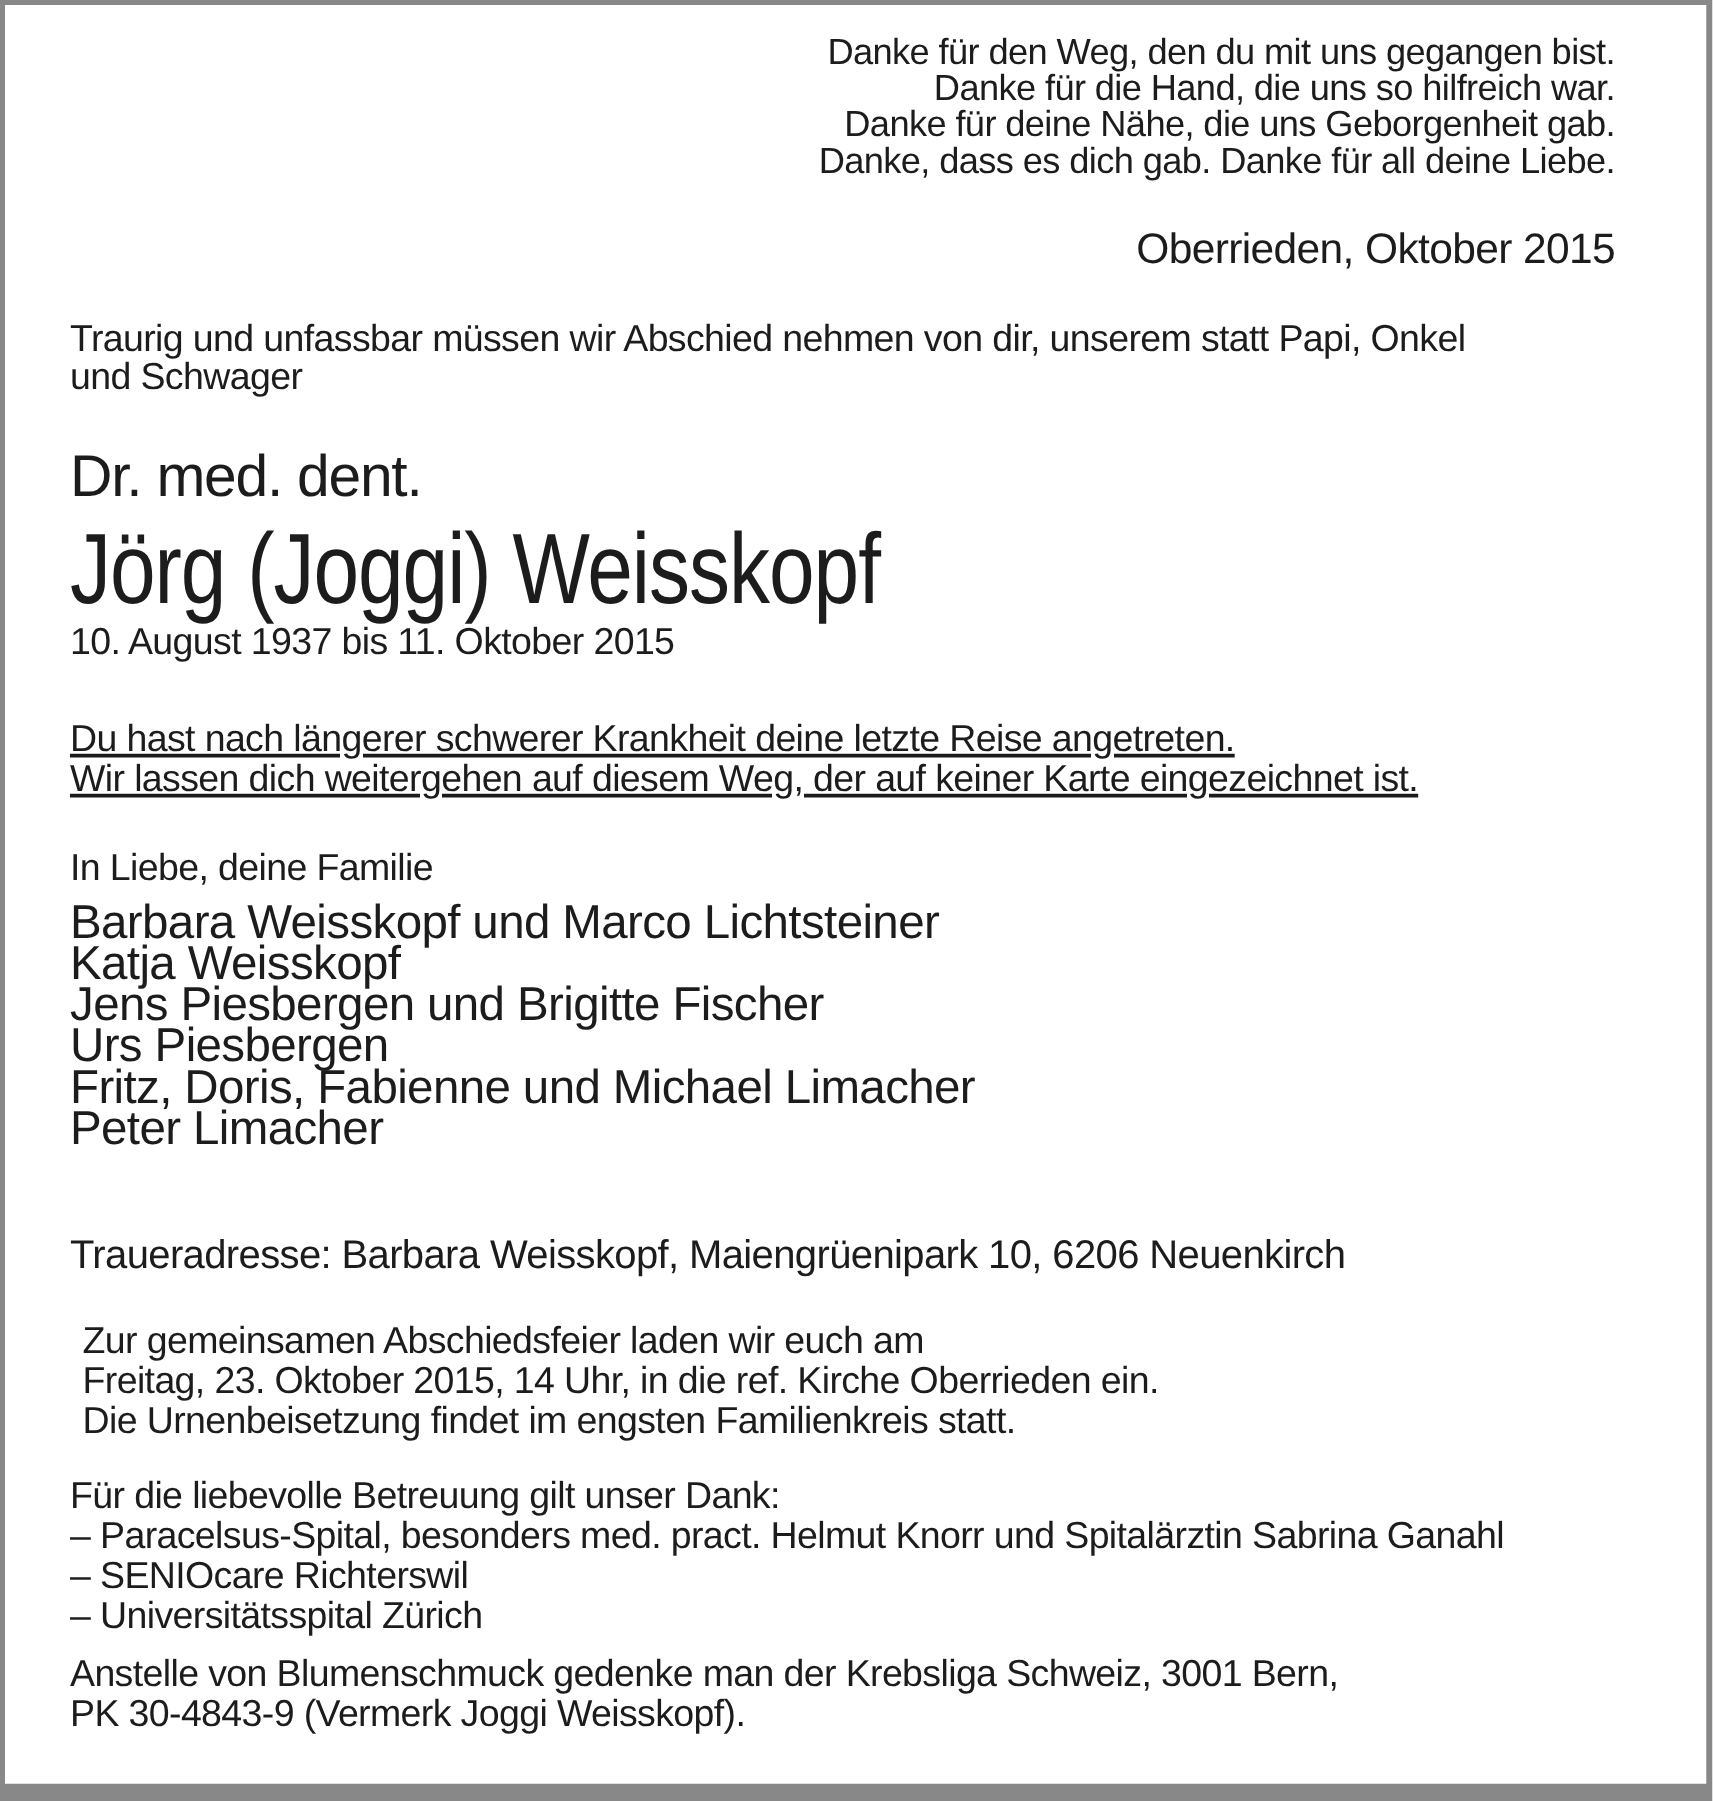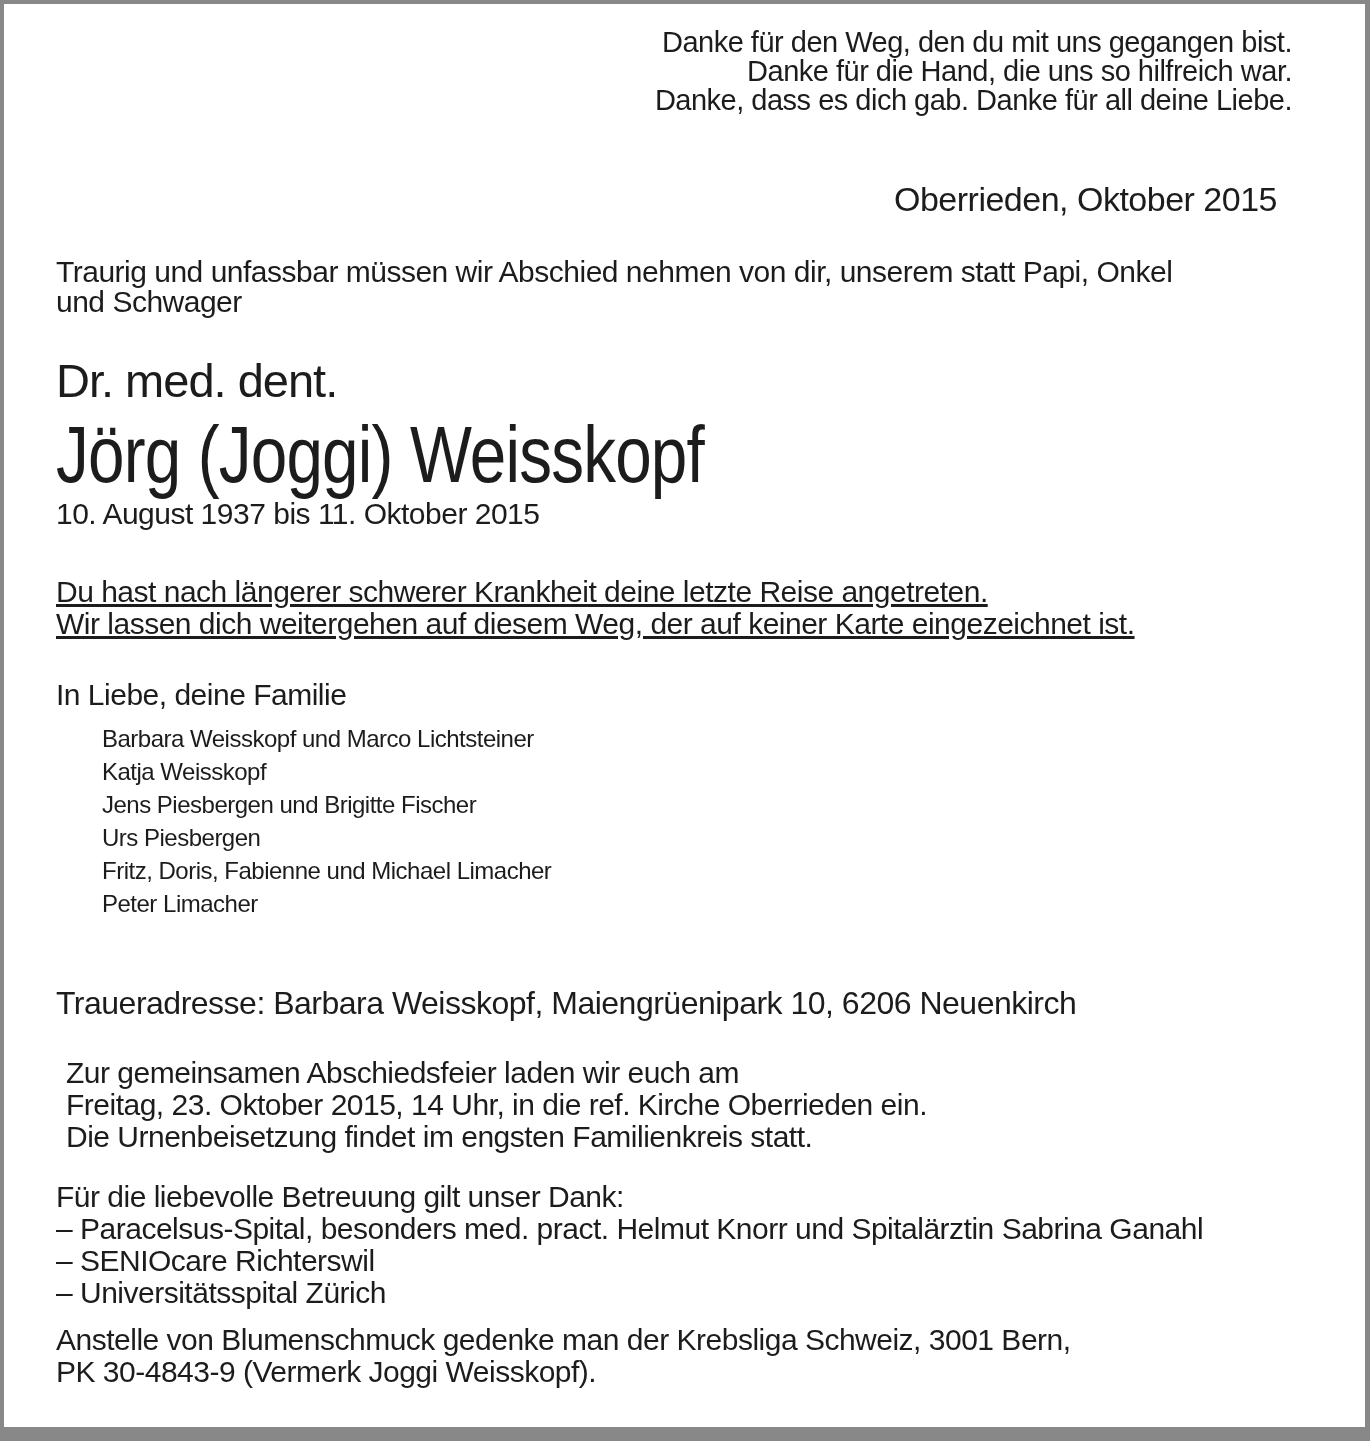--- a/index.html
+++ b/index.html
@@ -29,21 +29,21 @@
   .right-al { text-align: right; }
 
   .epigraph {
     top: 24px;
     right: 73px;
     font-size: 29px;
     line-height: 29px;
   }
   .dateline {
     top: 177px;
-    right: 88px;
+    right: 73px;
     font-size: 34px;
     line-height: 36px;
     margin-left: 24px;
   }
   .intro {
     top: 253px;
     left: 52px;
     font-size: 30px;
     line-height: 30px;
   }
@@ -78,23 +78,22 @@
   }
   .family-salutation {
     top: 675px;
     left: 52px;
     font-size: 30px;
     line-height: 32px;
   }
   .family-list {
     top: 718px;
     left: 52px;
-    font-size: 24px;
+    font-size: 38px;
     line-height: 33px;
-    margin-left: 46px;
   }
   .mourning-address {
     top: 983px;
     left: 52px;
     font-size: 32px;
     line-height: 32px;
   }
   .ceremony {
     top: 1053px;
     left: 52px;
@@ -116,20 +115,21 @@
   }
 </style>
 </head>
 <body>
 
 <div class="page">
 
   <div class="block epigraph right-al">
     <div class="line">Danke für den Weg, den du mit uns gegangen bist.</div>
     <div class="line">Danke für die Hand, die uns so hilfreich war.</div>
+    <div class="line">Danke für deine Nähe, die uns Geborgenheit gab.</div>
     <div class="line">Danke, dass es dich gab. Danke für all deine Liebe.</div>
   </div>
 
   <div class="block dateline right-al">
     <div class="line">Oberrieden, Oktober 2015</div>
   </div>
 
   <div class="block intro">
     <div class="line">Traurig und unfassbar müssen wir Abschied nehmen von dir, unserem statt Papi, Onkel</div>
     <div class="line">und Schwager</div>

